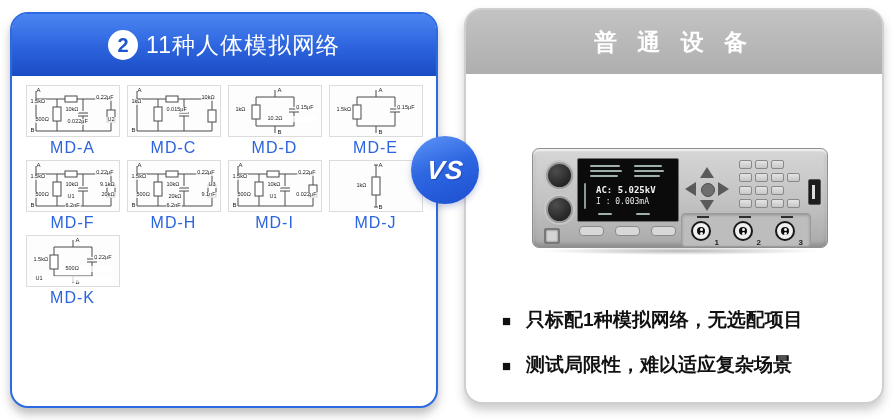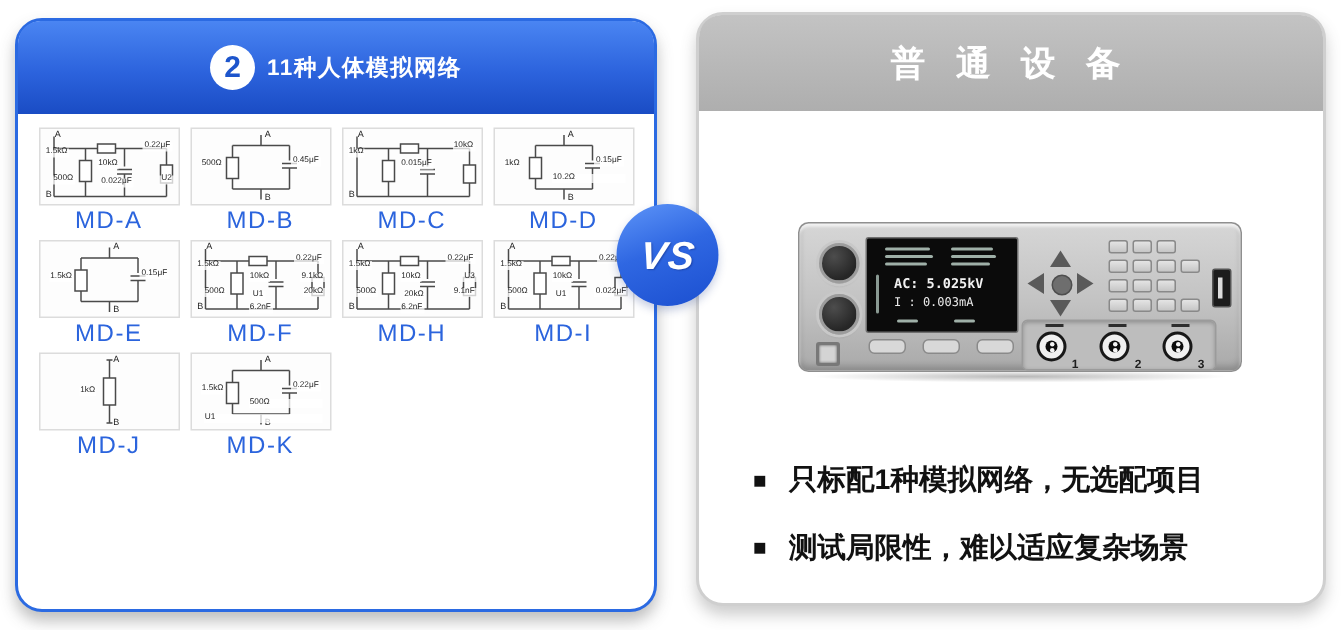--- a/index.html
+++ b/index.html
@@ -9,21 +9,21 @@
   
   .card-left{position:absolute;left:10px;top:12px;width:428px;height:396px;
     background:#ffffff;border:2px solid #2b6ae2;border-radius:18px;
     box-shadow:0 6px 10px rgba(70,70,70,.35);display:flex;flex-direction:column;box-sizing:border-box;}
   .card-left .hdr{height:62px;flex:0 0 62px;border-radius:15px 15px 0 0;
     background:linear-gradient(180deg,#4a85f2 0%,#2c63dd 55%,#1a4cc4 100%);
     display:flex;align-items:center;justify-content:center;gap:8px;}
   .num-badge{width:30px;height:30px;border-radius:50%;background:#ffffff;
     display:flex;align-items:center;justify-content:center;
     color:#1d55cc;font-weight:bold;font-size:20px;}
-  .hdr-title{color:#ffffff;font-weight:bold;font-size:15px;letter-spacing:1px;}
+  .hdr-title{color:#ffffff;font-weight:normal;font-size:23px;letter-spacing:1px;}
 
   .net-grid{display:grid;grid-template-columns:repeat(4,1fr);column-gap:4px;row-gap:3px;
     padding:9px 12px 0 12px;}
   .net-card{display:flex;flex-direction:column;align-items:center;}
   .net-box{position:relative;width:92px;height:50px;background:#fdfdfd;border:1px solid #dcdcdc;}
   .net-box svg{position:absolute;left:0;top:0;width:100%;height:100%;}
   .net-box svg path{stroke:#4a4a4a;stroke-width:1;fill:none;}
   .net-box svg rect{stroke:#4a4a4a;stroke-width:1;fill:#ffffff;}
   .sch{display:none;}
   .v-single .sch-single{display:block;}
@@ -153,35 +153,20 @@
     <span class="comp comp-0">1.5kΩ</span>
             <span class="comp comp-1">0.22μF</span>
             <span class="comp comp-2">10kΩ</span>
             <span class="comp comp-3">500Ω</span>
             <span class="comp comp-4">0.022μF</span>
             <span class="comp comp-5">U2</span>
           </div>
     <div class="net-label">MD-A</div>
   </div>
 
-  <div class="net-card v-parallel">
-    <div class="net-box">
-
-      <svg class="sch sch-parallel" viewBox="0 0 92 50">
-        <path d="M46 4 V11 M27 11 H65 M27 11 V19 M27 33 V40 M65 11 V21 M60 23 H70 M60 26 H70 M65 26 V40 M27 40 H65 M46 40 V47"></path>
-        <rect x="23" y="19" width="8" height="14"></rect>
-      </svg>
-
-      <span class="term term-a">A</span>
-      <span class="term term-b">B</span>
-    <span class="comp comp-0">500Ω</span>
-            <span class="comp comp-1">0.45μF</span>
-          </div>
-    <div class="net-label">MD-B</div>
-  </div>
 
   <div class="net-card v-ladder">
     <div class="net-box">
 
       <svg class="sch sch-ladder" viewBox="0 0 92 50">
         <path d="M9 5 V45 M9 13 H84 M9 45 H84 M84 13 V45 M30 13 V21 M30 35 V45 M56 13 V25 M51 27 H61 M51 30 H61 M56 30 V45"></path>
         <rect x="26" y="21" width="8" height="14"></rect>
         <rect x="38" y="10" width="12" height="6"></rect>
         <rect x="80" y="24" width="8" height="12"></rect>
       </svg>

